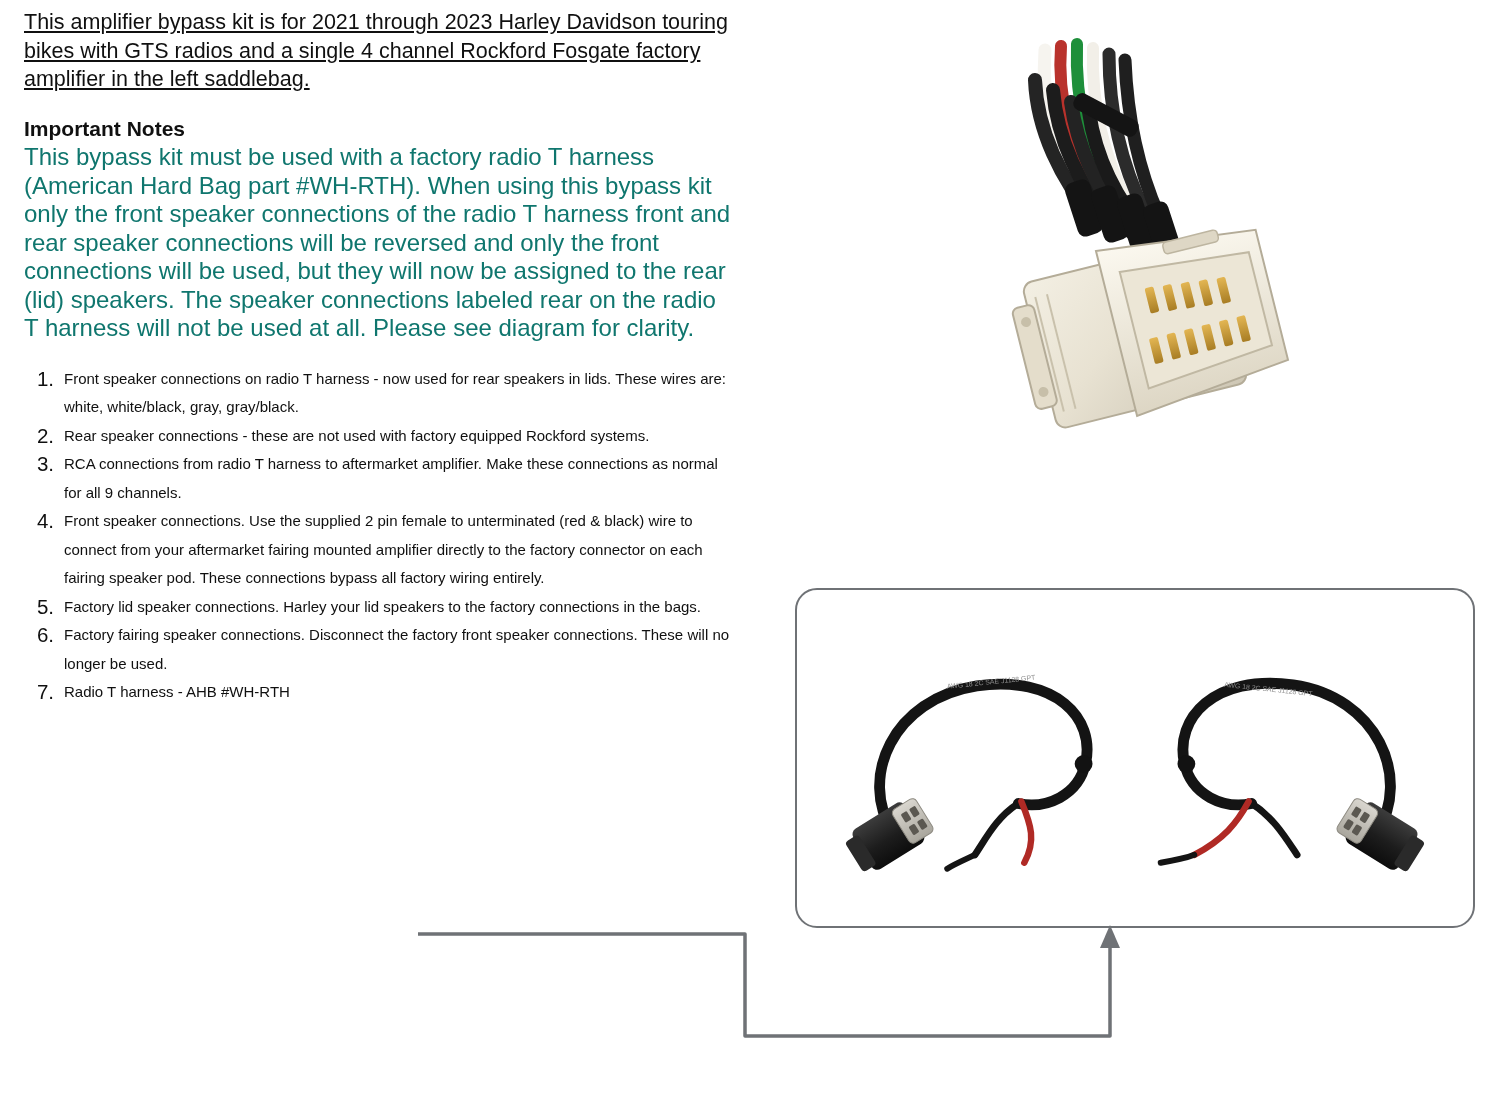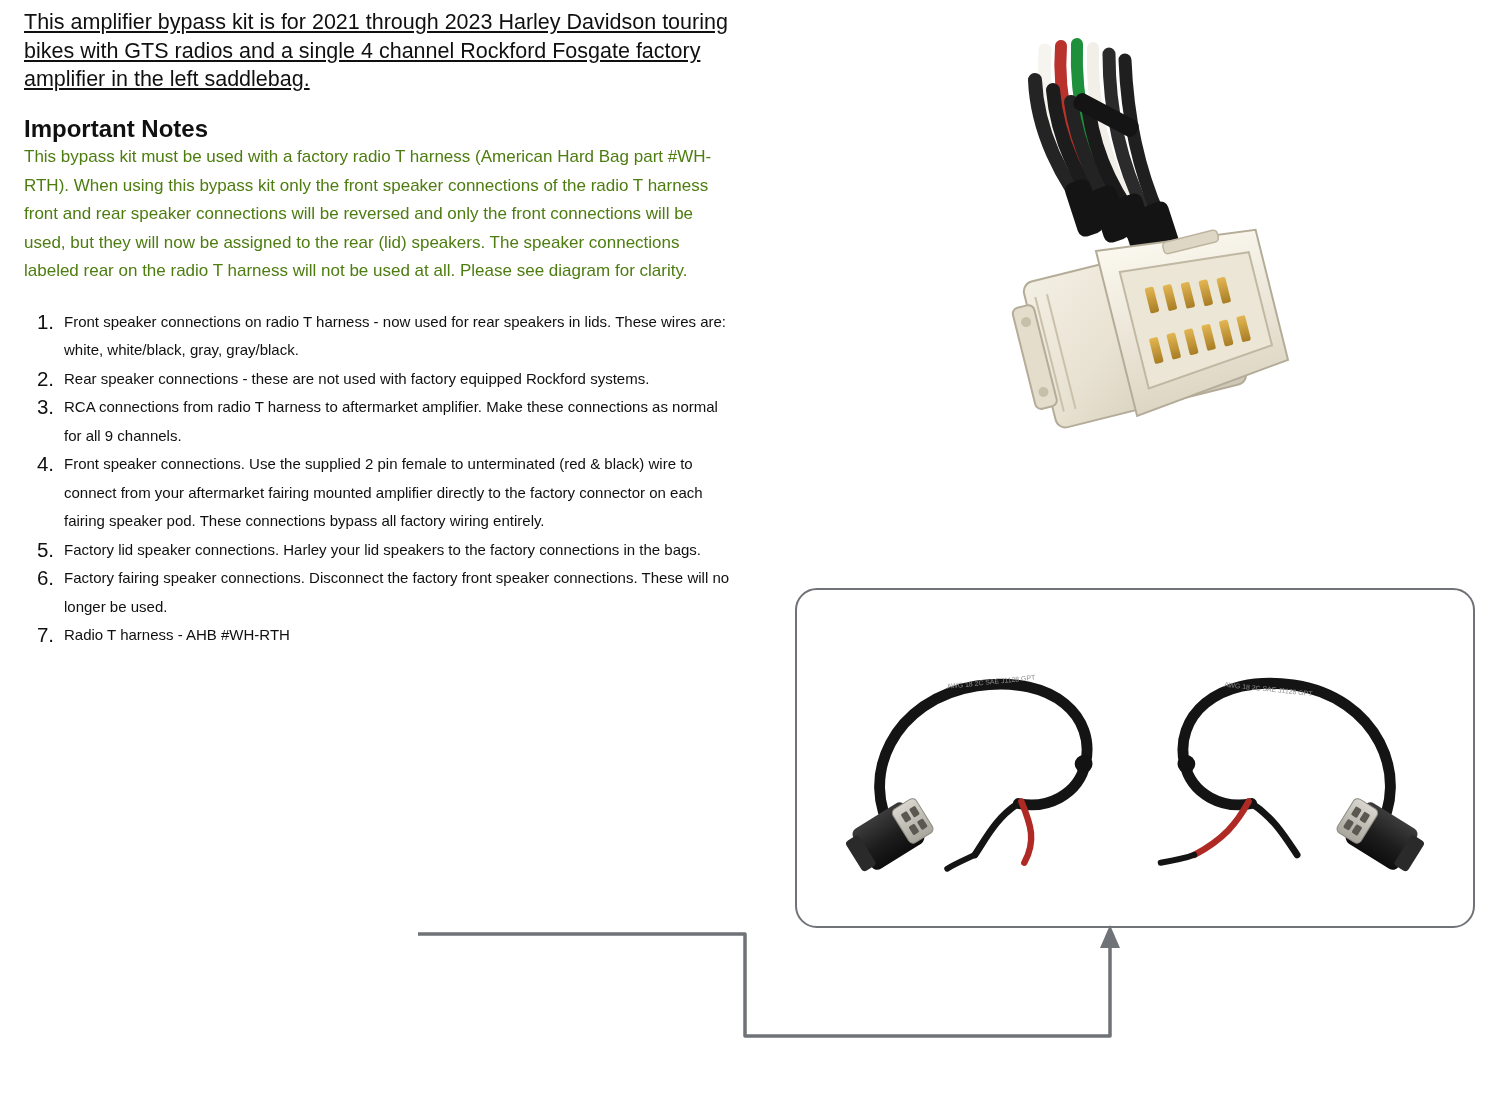--- a/index.html
+++ b/index.html
@@ -28,31 +28,31 @@
     width: 712px;
   }
   .para {
     font-size: 21.5px;
     line-height: 28.5px;
     margin: 0 0 21px 0;
     color: #101010;
     text-decoration: underline;
   }
   .notes-head {
-    font-size: 24px;
+    font-size: 21px;
     line-height: 28.5px;
     font-weight: bold;
     margin: 0;
     color: #101010;
   }
   .notes-body {
-    font-size: 17px;
+    font-size: 24px;
     line-height: 28.5px;
     margin: 0 0 22px 0;
-    color: #4d7c0f;
+    color: #0f766e;
   }
   ol.steps {
     margin: 0;
     padding: 0;
     list-style: none;
     counter-reset: stepcount;
   }
   ol.steps > li {
     position: relative;
     padding-left: 40px;

